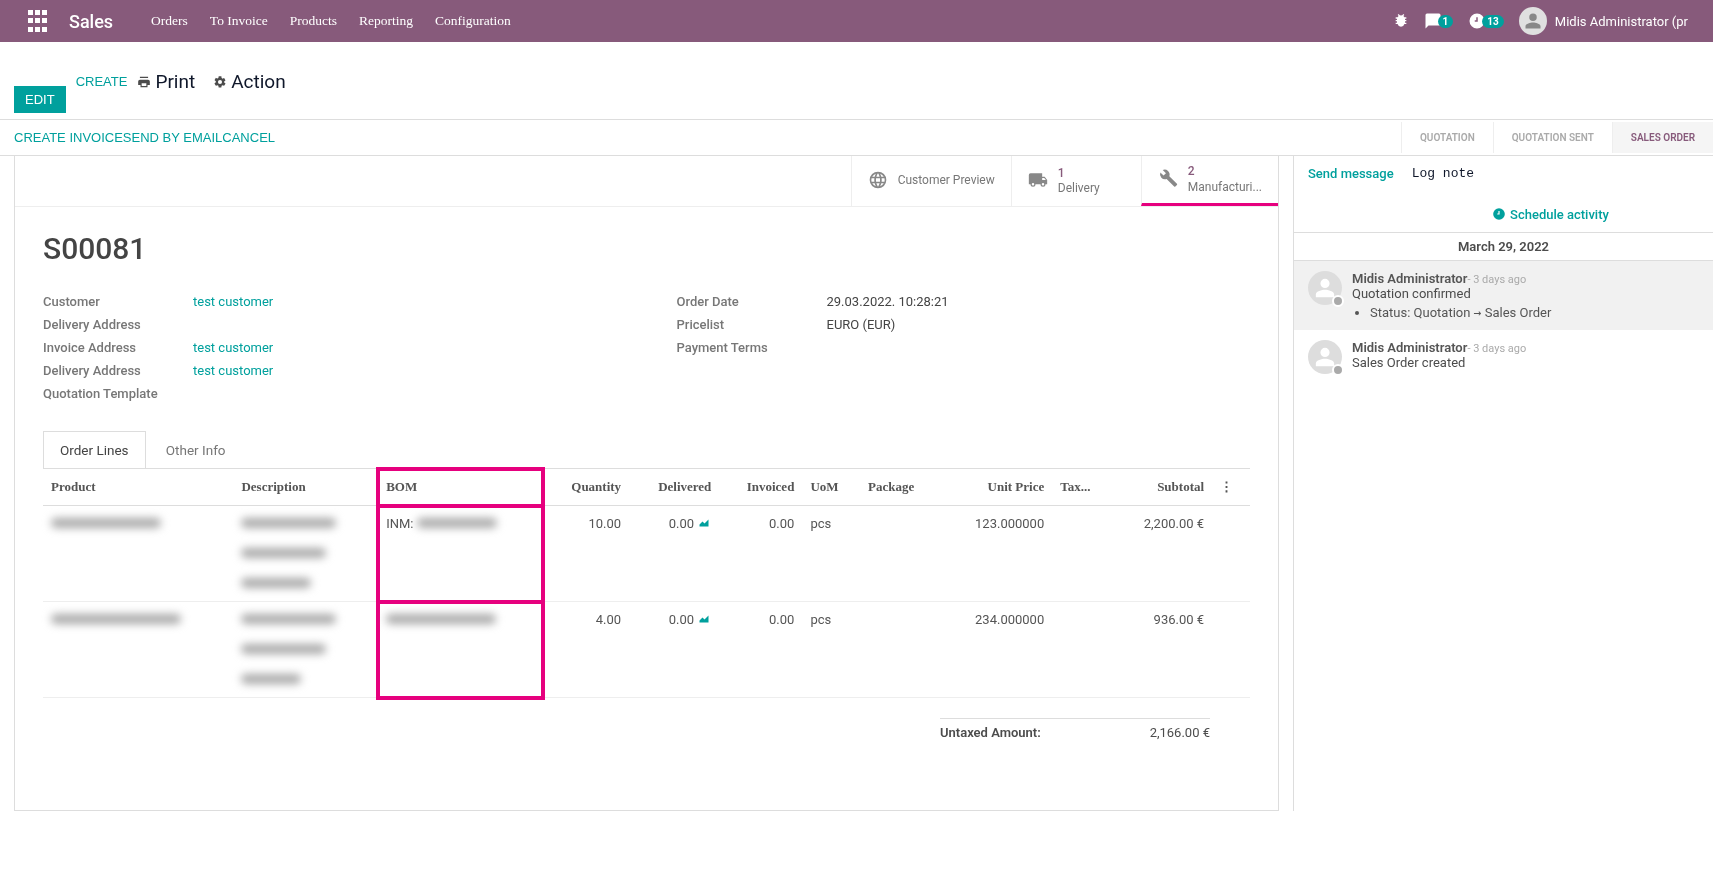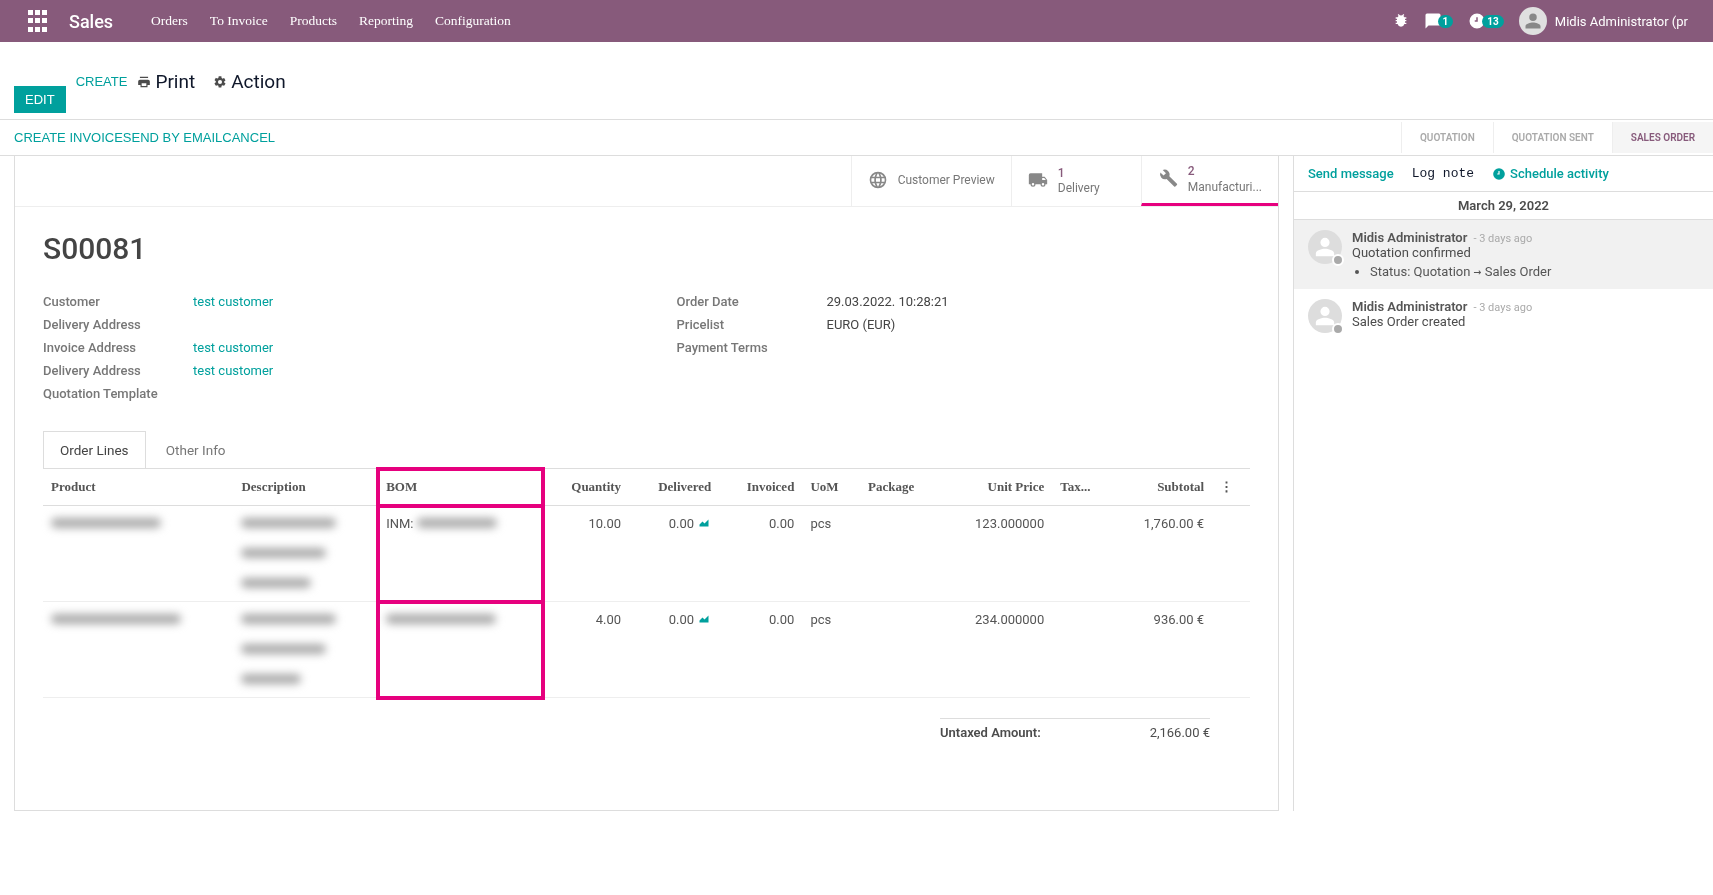--- a/index.html
+++ b/index.html
@@ -84,30 +84,30 @@
 .totals { display: flex; justify-content: flex-end; padding: 20px 40px 0 0; }
 .totals-inner { width: 270px; }
 .totals-row { display: flex; justify-content: space-between; font-size: 13px; border-top: 1px solid #ddd; padding: 6px 0; }
 .totals-row .lab { font-weight: 600; }
 
 
 .chatter { width: 420px; border-left: 1px solid #ddd; }
 .chatter-top { display: flex; gap: 18px; padding: 10px 14px; font-size: 13px; }
 .chatter-top a { color: #00a09d; cursor: pointer; font-weight: 500; }
 .chatter-top .log { color: #0f172a; font-family: Liberation Mono, monospace; }
-.chatter-top .sched { color: #00a09d; display: flex; align-items: center; gap: 4px; }
+.chatter-top .sched { color: #00a09d; display: flex; gap: 4px; margin-top: 41px; }
 .chatter-date { text-align: center; border-top: 1px solid #ddd; border-bottom: 1px solid #ddd; padding: 6px 0; font-size: 13px; font-weight: 600; margin: 0 0 0 0; position: relative; }
 .chatter-date span { background: #fff; padding: 0 10px; position: relative; }
 .msg { padding: 10px 14px; display: flex; gap: 10px; }
 .msg.highlight { background: #f1f1f1; }
 .msg .avatar2 { width: 34px; height: 34px; background: #ddd; border-radius: 50%; display: flex; align-items: center; justify-content: center; position: relative; }
 .msg .avatar2::after { content:''; position:absolute; bottom:-2px; right:-2px; width:8px; height:8px; border:2px solid #fff; border-radius:50%; background:#aaa; }
 .msg .avatar2 svg { width: 22px; height: 22px; fill: #fff; }
 .msg-body { flex: 1; font-size: 13px; }
-.msg-head { display: flex; gap: 6px; align-items: baseline; }
+.msg-head { display: flex; gap: 0; align-items: baseline; }
 .msg-author { font-weight: 600; color: #555; }
 .msg-time { color: #aaa; font-size: 11px; }
 .msg-list { margin: 4px 0 0 18px; list-style: disc; color: #555; }
 .arrow { font-family: monospace; }
 </style>
 </head>
 <body>
 
 <div class="navbar">
   <div class="apps-icon">
@@ -294,21 +294,21 @@
               <td class="bom-highlight"><span>INM:</span> <span class="blur" style="width:80px"></span></td>
               <td class="num">10.00</td>
               <td class="num"><span>0.00</span> <span class="graph-icon"><svg viewBox="0 0 24 24">
                       <path d="M3 17l6-6 4 4 8-8v14H3z"></path>
                     </svg></span></td>
               <td class="num">0.00</td>
               <td>pcs</td>
               <td></td>
               <td class="num">123.000000</td>
               <td></td>
-              <td class="num">1,760.00 €</td>
+              <td class="num">2,200.00 €</td>
               <td></td>
             </tr>
             <tr>
               <td><span class="blur" style="width:130px"></span></td>
               <td><span class="blur" style="width:95px"></span><br><br><span class="blur" style="width:85px"></span><br><br><span class="blur" style="width:60px"></span></td>
               <td class="bom-highlight"><span class="blur" style="width:110px"></span></td>
               <td class="num">4.00</td>
               <td class="num"><span>0.00</span> <span class="graph-icon"><svg viewBox="0 0 24 24">
                       <path d="M3 17l6-6 4 4 8-8v14H3z"></path>
                     </svg></span></td>

